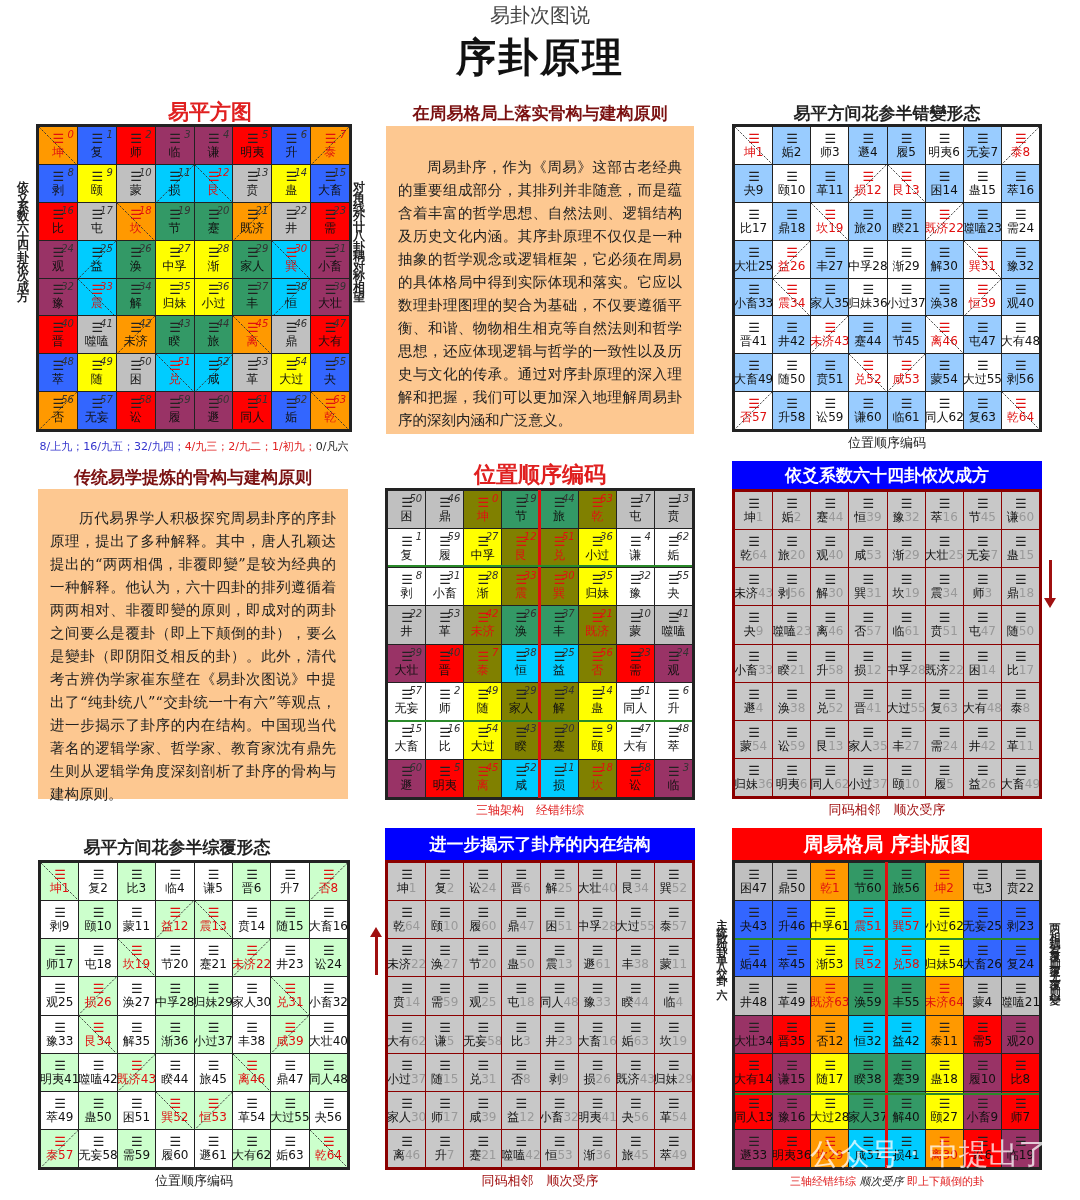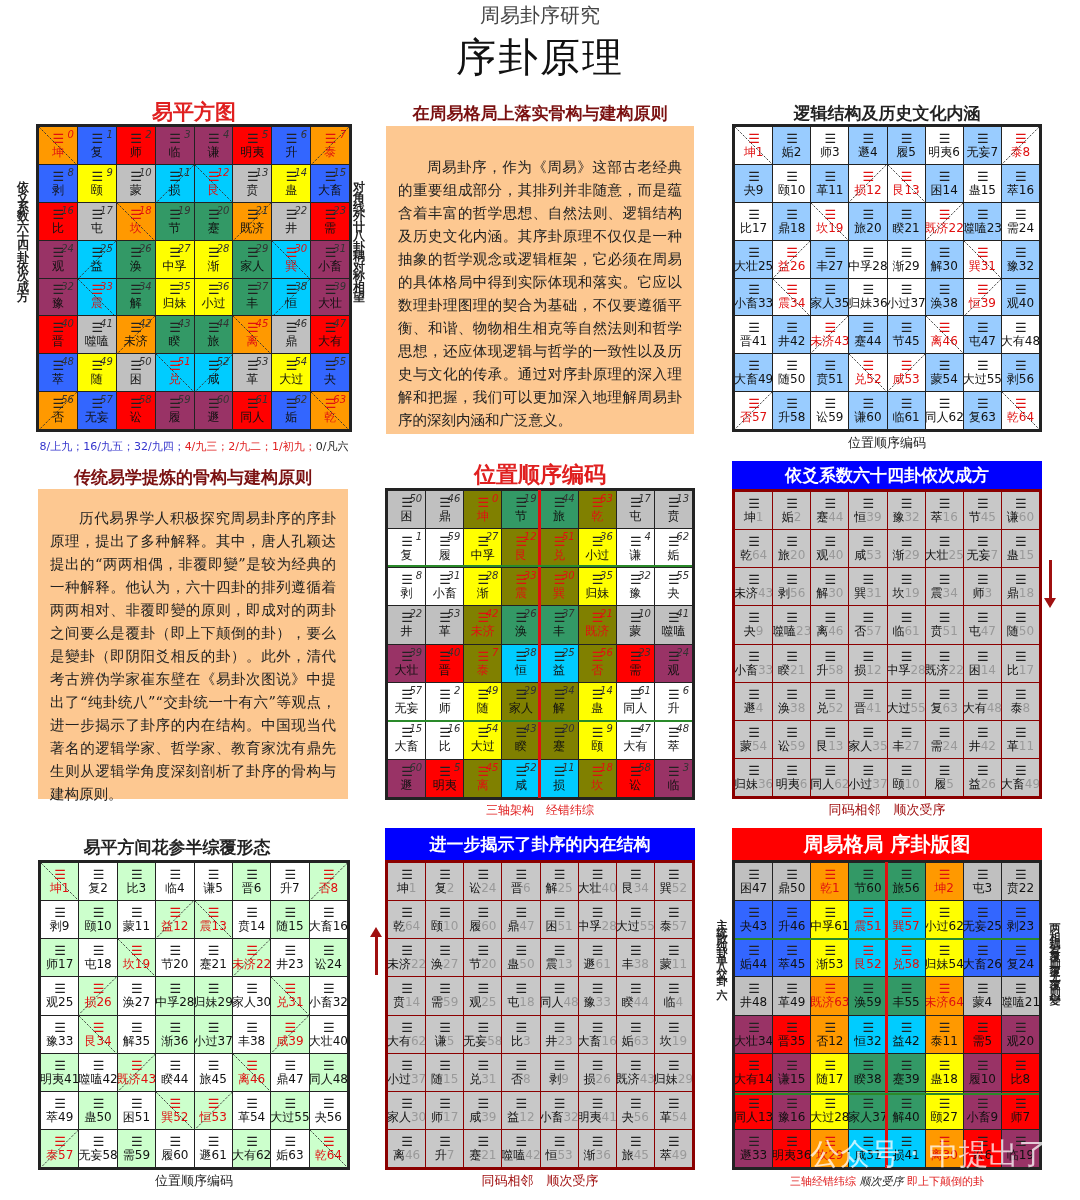--- a/index.html
+++ b/index.html
@@ -1,19 +1,19 @@
 <!DOCTYPE html>
 <html><head>
 <meta charset="utf-8">
 <style>
 *{box-sizing:border-box;margin:0;padding:0}
 body{width:1080px;height:1200px;background:#fff;font-family:"DejaVu Serif","Liberation Serif",serif;position:relative;overflow:hidden;color:#222}
 .abs{position:absolute}
 .subtitle{left:0;width:1080px;top:2px;text-align:center;font-size:20px;color:#444;font-family:"DejaVu Sans",sans-serif}
-.maintitle{left:0;width:1080px;top:30px;text-align:center;font-size:40px;font-weight:normal;color:#111;font-family:"DejaVu Sans",sans-serif;letter-spacing:2px}
+.maintitle{left:0;width:1080px;top:30px;text-align:center;font-size:40px;font-weight:bold;color:#111;font-family:"DejaVu Sans",sans-serif;letter-spacing:2px}
 .sec-title{text-align:center;font-weight:bold;font-size:17px;color:#7a1010}
 .sec-title.red{color:#e02020;font-size:21px}
 .sec-title.dark{color:#222}
 .textbox{background:#fdc891;padding:14px 12px;font-size:14.5px;line-height:23px;color:#222;text-indent:2em;text-align:justify}
 .grid{display:grid;border:3px solid #222;background:#222;gap:1px}
 .cell{position:relative;display:flex;flex-direction:column;align-items:center;justify-content:center;overflow:hidden;font-family:"DejaVu Sans",sans-serif}
 .cell .sym{font-size:13px;line-height:13px;letter-spacing:-1px;color:#222;font-weight:bold}
 .cell .nm{font-size:12px;line-height:14px;color:#111;white-space:nowrap}
 .cell .num{position:absolute;top:2px;right:3px;font-size:10px;font-style:italic;color:#333}
 .cell.hl .nm,.cell.hl .sym,.cell.hl .num{color:#e01010}
@@ -27,24 +27,24 @@
 .arrow{width:3px;background:#a01010}
 .arrow::after{content:"";position:absolute;left:-5px;border-left:6px solid transparent;border-right:6px solid transparent}
 .arrow.down::after{bottom:-8px;border-top:10px solid #a01010}
 .arrow.up::after{top:-8px;border-bottom:10px solid #a01010}
 .legend span{font-size:11px;font-family:"DejaVu Sans",sans-serif}
 .wm{font-size:30px;color:rgba(255,255,255,0.75);font-family:"DejaVu Sans",sans-serif}
 </style>
 </head>
 <body>
 
-<div class="abs subtitle">周易卦序研究</div>
+<div class="abs subtitle">易卦次图说</div>
 <div class="abs maintitle">序卦原理</div>
 
-<div class="abs sec-title red" style="left:38px;top:98px;width:312px">易平方图</div>
+<div class="abs sec-title red" style="left:54px;top:98px;width:312px">易平方图</div>
 <div class="abs vert" style="left:14px;top:170px;height:240px">依爻系数六十四卦依次成方</div>
 <div class="abs vert" style="left:350px;top:170px;height:260px">对角线外廿八卦耦对称相望</div>
 <div class="abs grid" id="g1" style="left:36px;top:124px;width:316px;height:308px;grid-template-columns:repeat(8,1fr);grid-template-rows:repeat(8,1fr)">
     <div class="cell hl" style="background: rgb(255, 153, 0);">
       <span class="sym">☰</span>
       <span class="num">0</span>
       <span class="nm">坤</span>
       <svg class="diag" viewBox="0 0 10 10" preserveAspectRatio="none">
         <line x1="0" y1="0" x2="10" y2="10" stroke="#333" stroke-width="0.25" stroke-dasharray="0.6 0.4"></line>
       </svg>
@@ -408,21 +408,21 @@
       <svg class="diag" viewBox="0 0 10 10" preserveAspectRatio="none">
         <line x1="0" y1="0" x2="10" y2="10" stroke="#333" stroke-width="0.25" stroke-dasharray="0.6 0.4"></line>
       </svg>
     </div>
   </div>
 <div class="abs legend" id="g1legend" style="left:36px;top:435px;width:316px;text-align:center"><span style="color: rgb(51, 51, 204);">8/上九；</span><span style="color: rgb(51, 51, 204);">16/九五；</span><span style="color: rgb(51, 51, 204);">32/九四；</span><span style="color: rgb(224, 32, 32);">4/九三；</span><span style="color: rgb(224, 32, 32);">2/九二；</span><span style="color: rgb(224, 32, 32);">1/初九；</span><span style="color: rgb(34, 34, 34);">0/凡六</span></div>
 
 <div class="abs sec-title" style="left:386px;top:102px;width:308px">在周易格局上落实骨构与建构原则</div>
 <div class="abs textbox" style="left:386px;top:126px;width:308px;height:308px;padding-top:30px">周易卦序，作为《周易》这部古老经典的重要组成部分，其排列并非随意，而是蕴含着丰富的哲学思想、自然法则、逻辑结构及历史文化内涵。其序卦原理不仅仅是一种抽象的哲学观念或逻辑框架，它必须在周易的具体格局中得到实际体现和落实。它应以数理卦理图理的契合为基础，不仅要遵循平衡、和谐、物物相生相克等自然法则和哲学思想，还应体现逻辑与哲学的一致性以及历史与文化的传承。通过对序卦原理的深入理解和把握，我们可以更加深入地理解周易卦序的深刻内涵和广泛意义。</div>
 
-<div class="abs sec-title dark" style="left:732px;top:102px;width:310px">逻辑结构及历史文化内涵</div>
+<div class="abs sec-title dark" style="left:732px;top:102px;width:310px">易平方间花参半错變形态</div>
 <div class="abs grid" id="g3" style="left:732px;top:124px;width:310px;height:308px;grid-template-columns:repeat(8,1fr);grid-template-rows:repeat(8,1fr)">
     <div class="cell hl" style="background: rgb(255, 255, 255);">
       <span class="sym">☰</span>
       <span class="nm">坤1</span>
       <svg class="diag" viewBox="0 0 10 10" preserveAspectRatio="none">
         <line x1="0" y1="0" x2="10" y2="10" stroke="#333" stroke-width="0.25" stroke-dasharray="0.6 0.4"></line>
       </svg>
     </div>
     <div class="cell" style="background: rgb(153, 204, 255);">
       <span class="sym">☰</span>
@@ -1046,21 +1046,21 @@
     </div>
     <div class="cell" style="background: rgb(153, 51, 102);">
       <span class="sym">☰</span>
       <span class="num">3</span>
       <span class="nm">临</span>
     </div>
   </div>
 <div class="abs" style="left:538px;top:490px;width:3px;height:308px;background:#e01010"></div>
 <div class="abs" style="left:388px;top:565px;width:304px;height:2px;background:#2a8a2a"></div>
 <div class="abs" style="left:388px;top:720px;width:304px;height:2px;background:#2a8a2a"></div>
-<div class="abs caption" style="left:385px;top:802px;width:310px;color:#e02020;font-size:12px">三轴架构　经错纬综</div>
+<div class="abs caption" style="left:375px;top:802px;width:310px;color:#e02020;font-size:12px">三轴架构　经错纬综</div>
 
 <div class="abs banner" style="left:732px;top:461px;width:310px;height:28px;line-height:28px;background:#0000ff;font-size:17px">依爻系数六十四卦依次成方</div>
 <div class="abs grid ring" id="g6" style="left:732px;top:489px;width:310px;height:310px;grid-template-columns:repeat(8,1fr);grid-template-rows:repeat(8,1fr)">
     <div class="cell">
       <span class="sym">☰</span>
       <span class="nm"><span>坤</span><span class="n2" style="color: rgb(153, 153, 153);">1</span></span>
     </div>
     <div class="cell">
       <span class="sym">☰</span>
       <span class="nm"><span>姤</span><span class="n2" style="color: rgb(153, 153, 153);">2</span></span>

